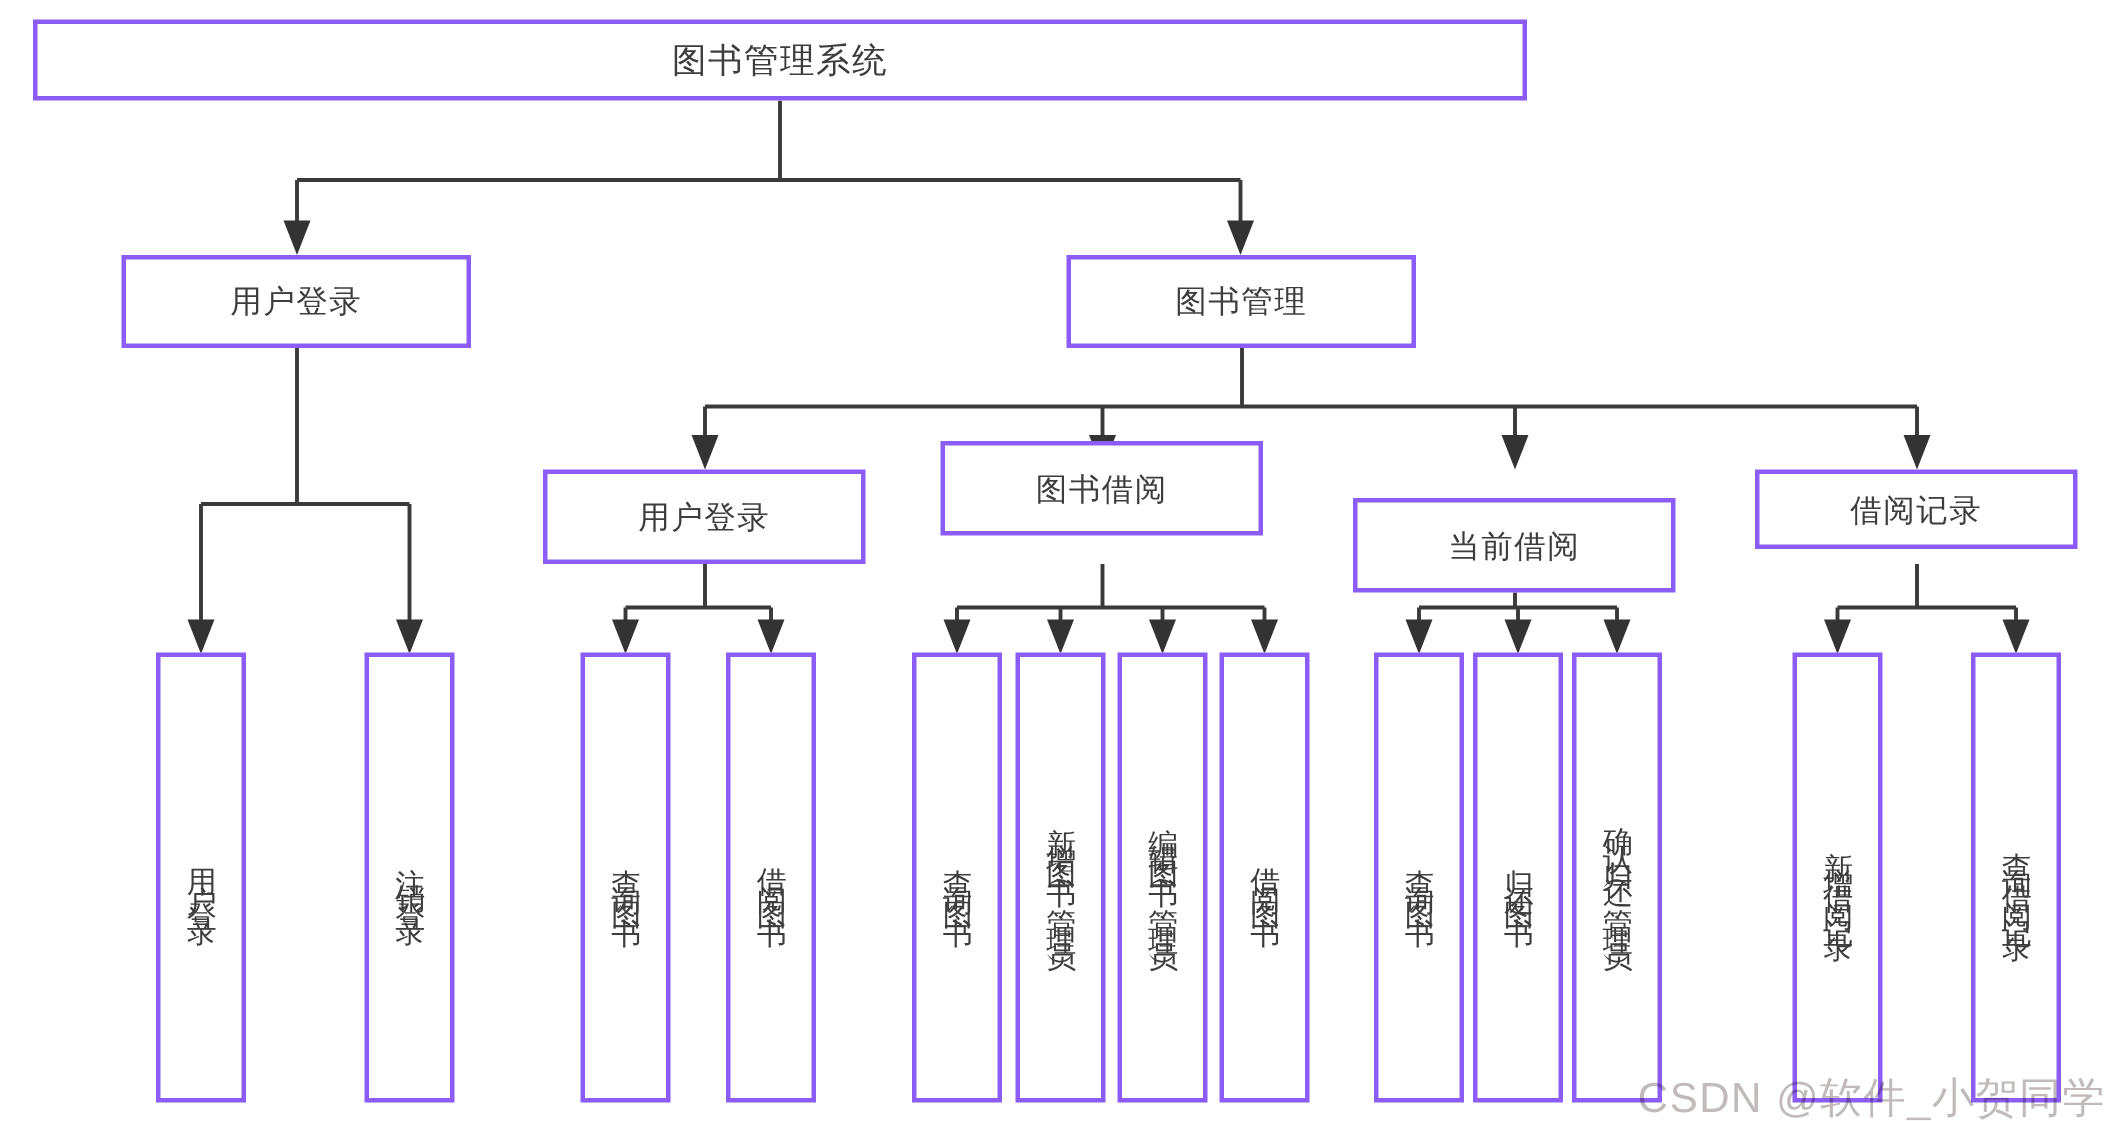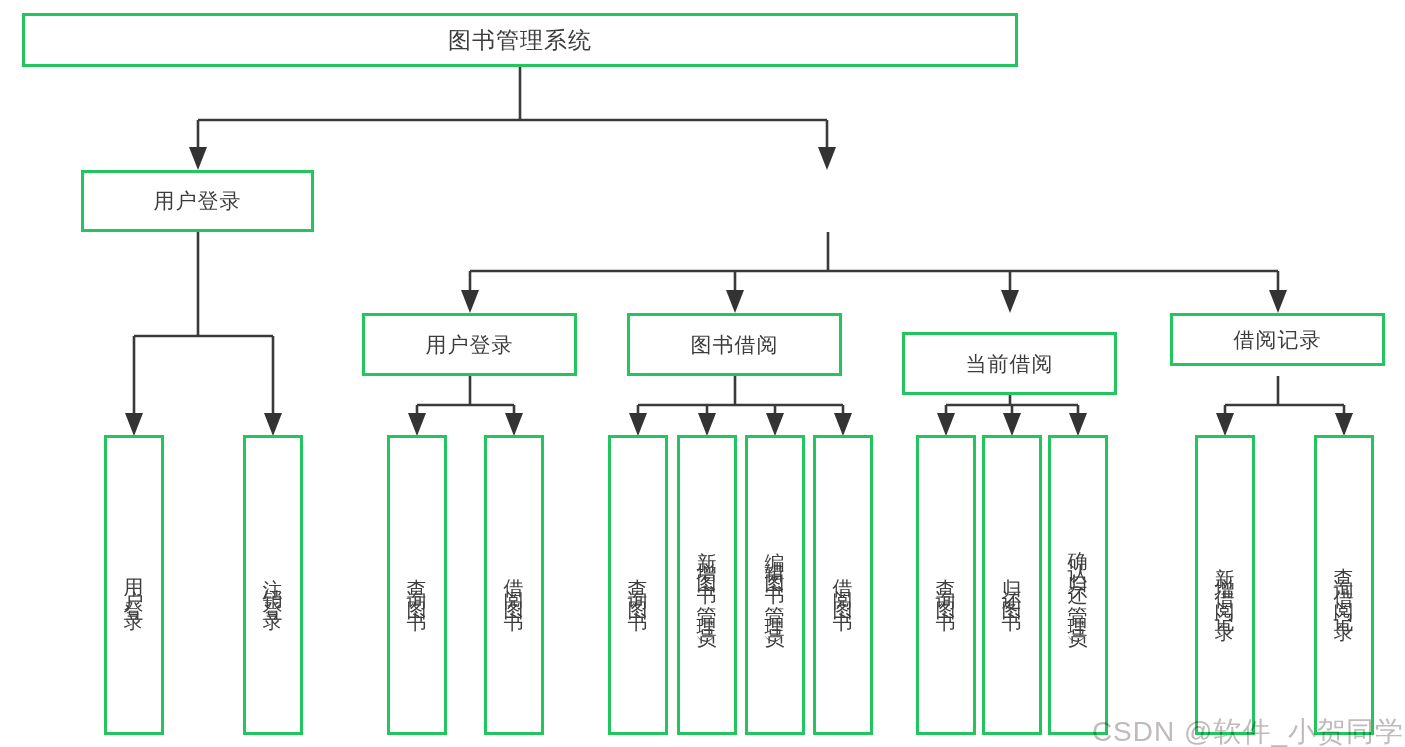--- a/index.html
+++ b/index.html
@@ -14,21 +14,21 @@
   #connectors {
     position: absolute;
     left: 0; top: 0;
     width: 1405px; height: 747px;
     z-index: 0;
   }
   .node {
     position: absolute;
     box-sizing: border-box;
     background: #ffffff;
-    border: 3px solid #22c55e;
+    border: 3px solid #8b5cf6;
     color: #3d3d3d;
     display: flex;
     align-items: center;
     justify-content: center;
     z-index: 1;
   }
   .node.h { font-size: 21px; letter-spacing: 1px; }
   .node.h.big { font-size: 23px; }
   .node.v { font-size: 20px; }
   .vtext {
@@ -124,25 +124,28 @@
     </g>
   </svg>
 
   <div class="node h big" style="left:22px; top:13px; width:996px; height:54px;">
     <span>图书管理系统</span>
   </div>
 
   <div class="node h" style="left:81px; top:170px; width:233px; height:62px;">
     <span>用户登录</span>
   </div>
+  <div class="node h" style="left:711px; top:170px; width:233px; height:62px;">
+    <span>图书管理</span>
+  </div>
 
   <div class="node h" style="left:362px; top:313px; width:215px; height:63px;">
     <span>用户登录</span>
   </div>
-  <div class="node h" style="left:627px; top:313px; width:215px; height:63px;">
+  <div class="node h" style="left:627px; top:294px; width:215px; height:63px;">
     <span>图书借阅</span>
   </div>
   <div class="node h" style="left:902px; top:313px; width:215px; height:63px;margin-top:19px;">
     <span>当前借阅</span>
   </div>
   <div class="node h" style="left:1170px; top:313px; width:215px; height:53px;">
     <span>借阅记录</span>
   </div>
 
   <div class="node v" style="left:104px; top:435px; width:60px; height:300px;">

